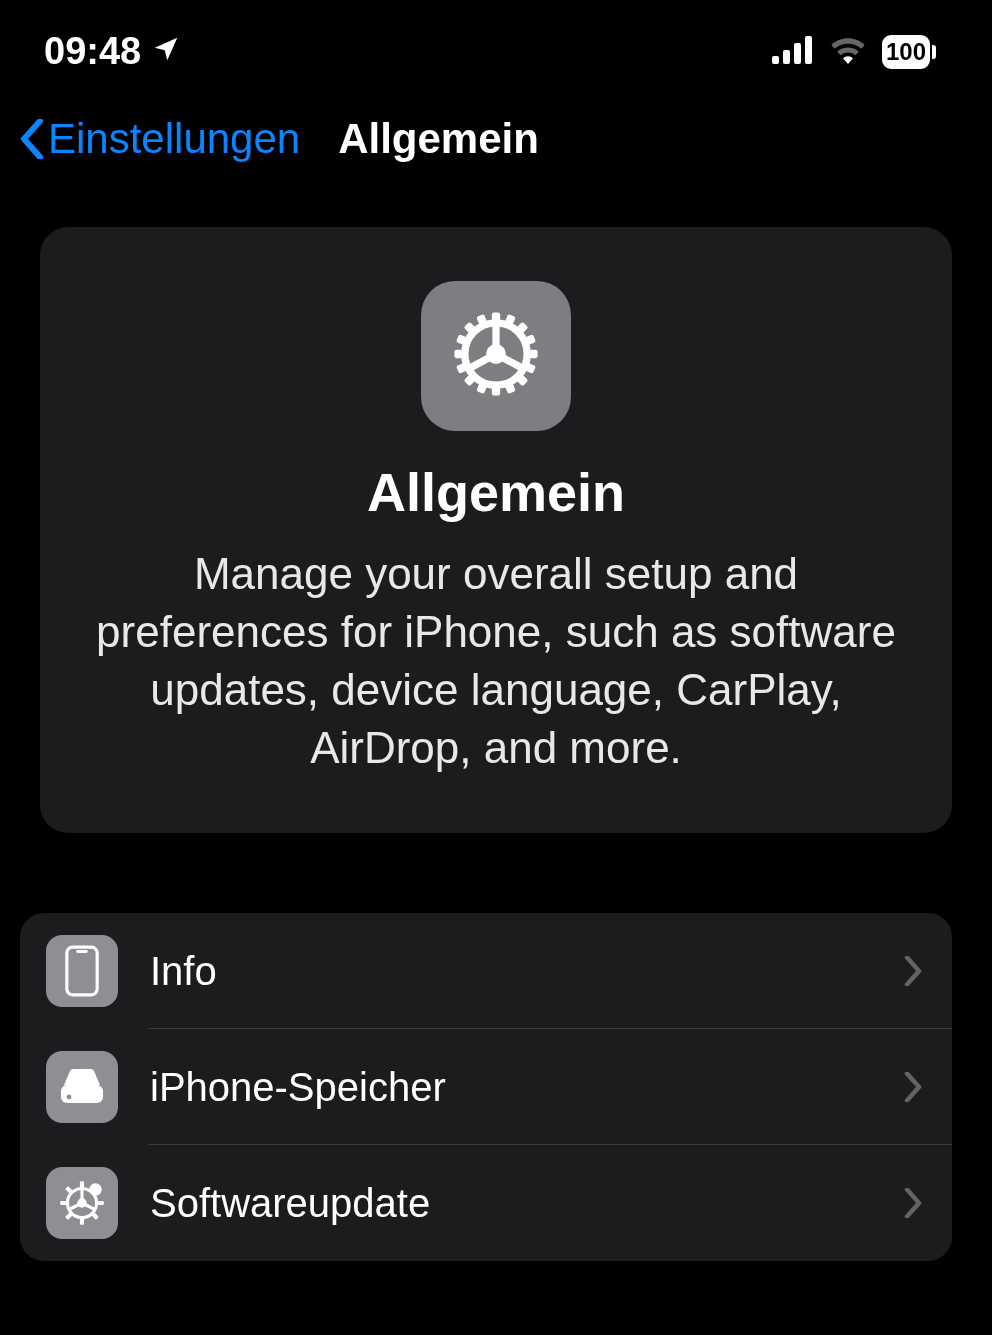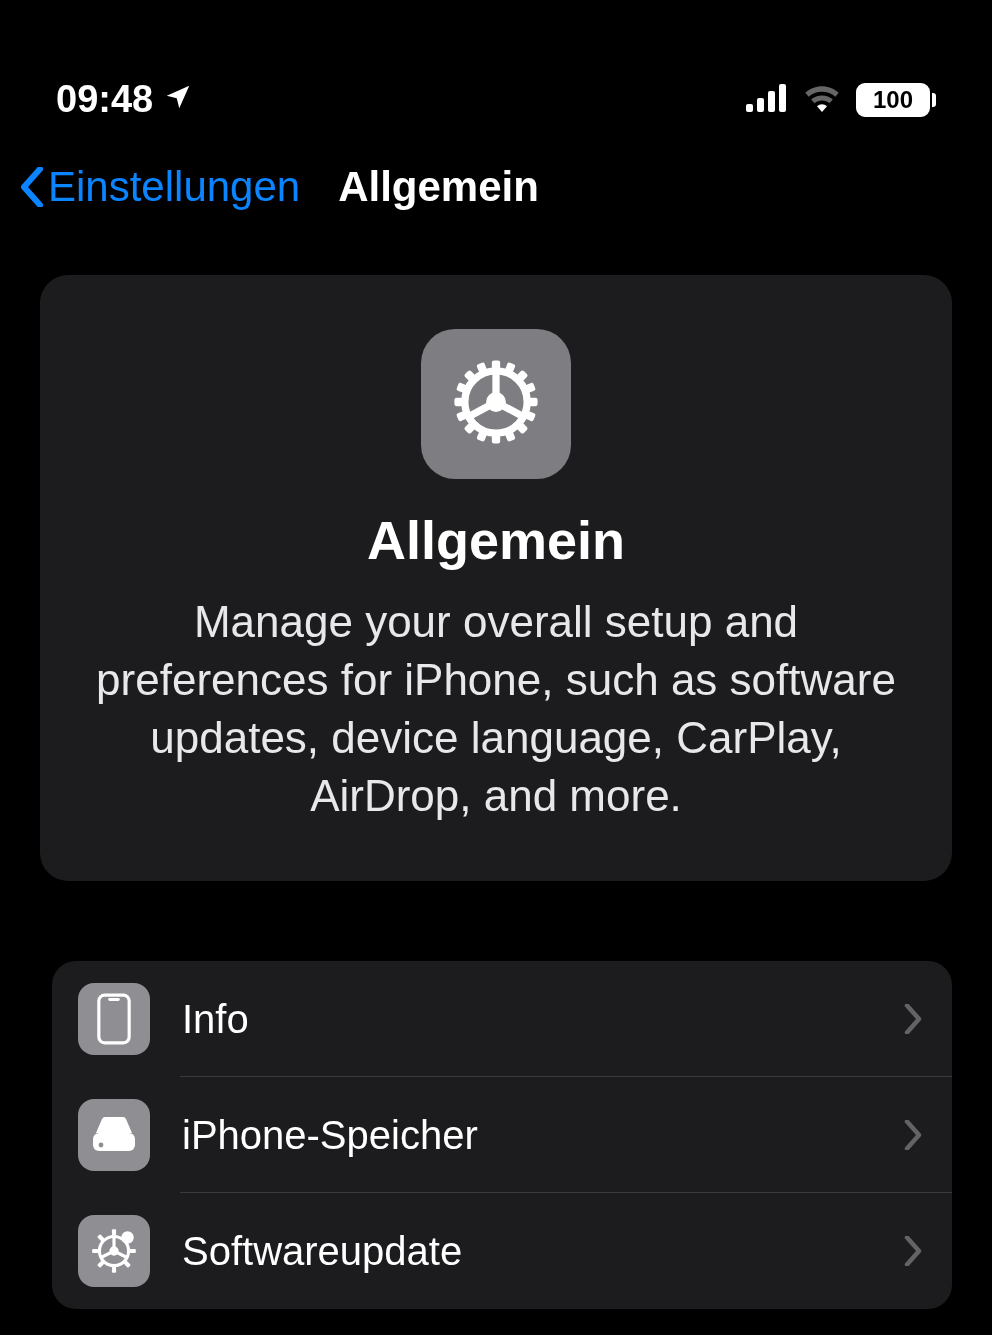--- a/index.html
+++ b/index.html
@@ -10,38 +10,37 @@
     color: #fff;
     font-family: -apple-system, BlinkMacSystemFont, "Helvetica Neue", Arial, sans-serif;
     overflow: hidden;
   }
 
   
   .status-bar {
     display: flex;
     justify-content: space-between;
     align-items: center;
-    padding: 30px 56px 10px 56px;
+    padding: 30px 56px 10px 44px;
     font-size: 38px;
     font-weight: 600;
-    margin-top: 48px;
   }
   .status-left { display: flex; align-items: center; gap: 10px; }
   .status-right { display: flex; align-items: center; gap: 14px; }
   .location-arrow {
     display: inline-block;
     transform: rotate(0deg);
   }
   .battery-pill {
     display: inline-flex;
     align-items: center;
     position: relative;
   }
   .battery-body {
-    width: 74px;
+    width: 48px;
     height: 34px;
     border: 2.5px solid #fff;
     border-radius: 9px;
     background: #fff;
     display: flex;
     align-items: center;
     justify-content: center;
     font-size: 24px;
     font-weight: 700;
     color: #000;
@@ -106,21 +105,21 @@
   }
   .hero-desc {
     font-size: 44px;
     line-height: 1.32;
     color: #e8e8ea;
     font-weight: 400;
   }
 
   
   .list-section {
-    margin: 80px 40px 0 52px;
+    margin: 80px 40px 0 20px;
     background: #1c1c1e;
     border-radius: 24px;
     overflow: hidden;
   }
   .list-row {
     display: flex;
     align-items: center;
     padding: 22px 30px 22px 26px;
     cursor: pointer;
     position: relative;

